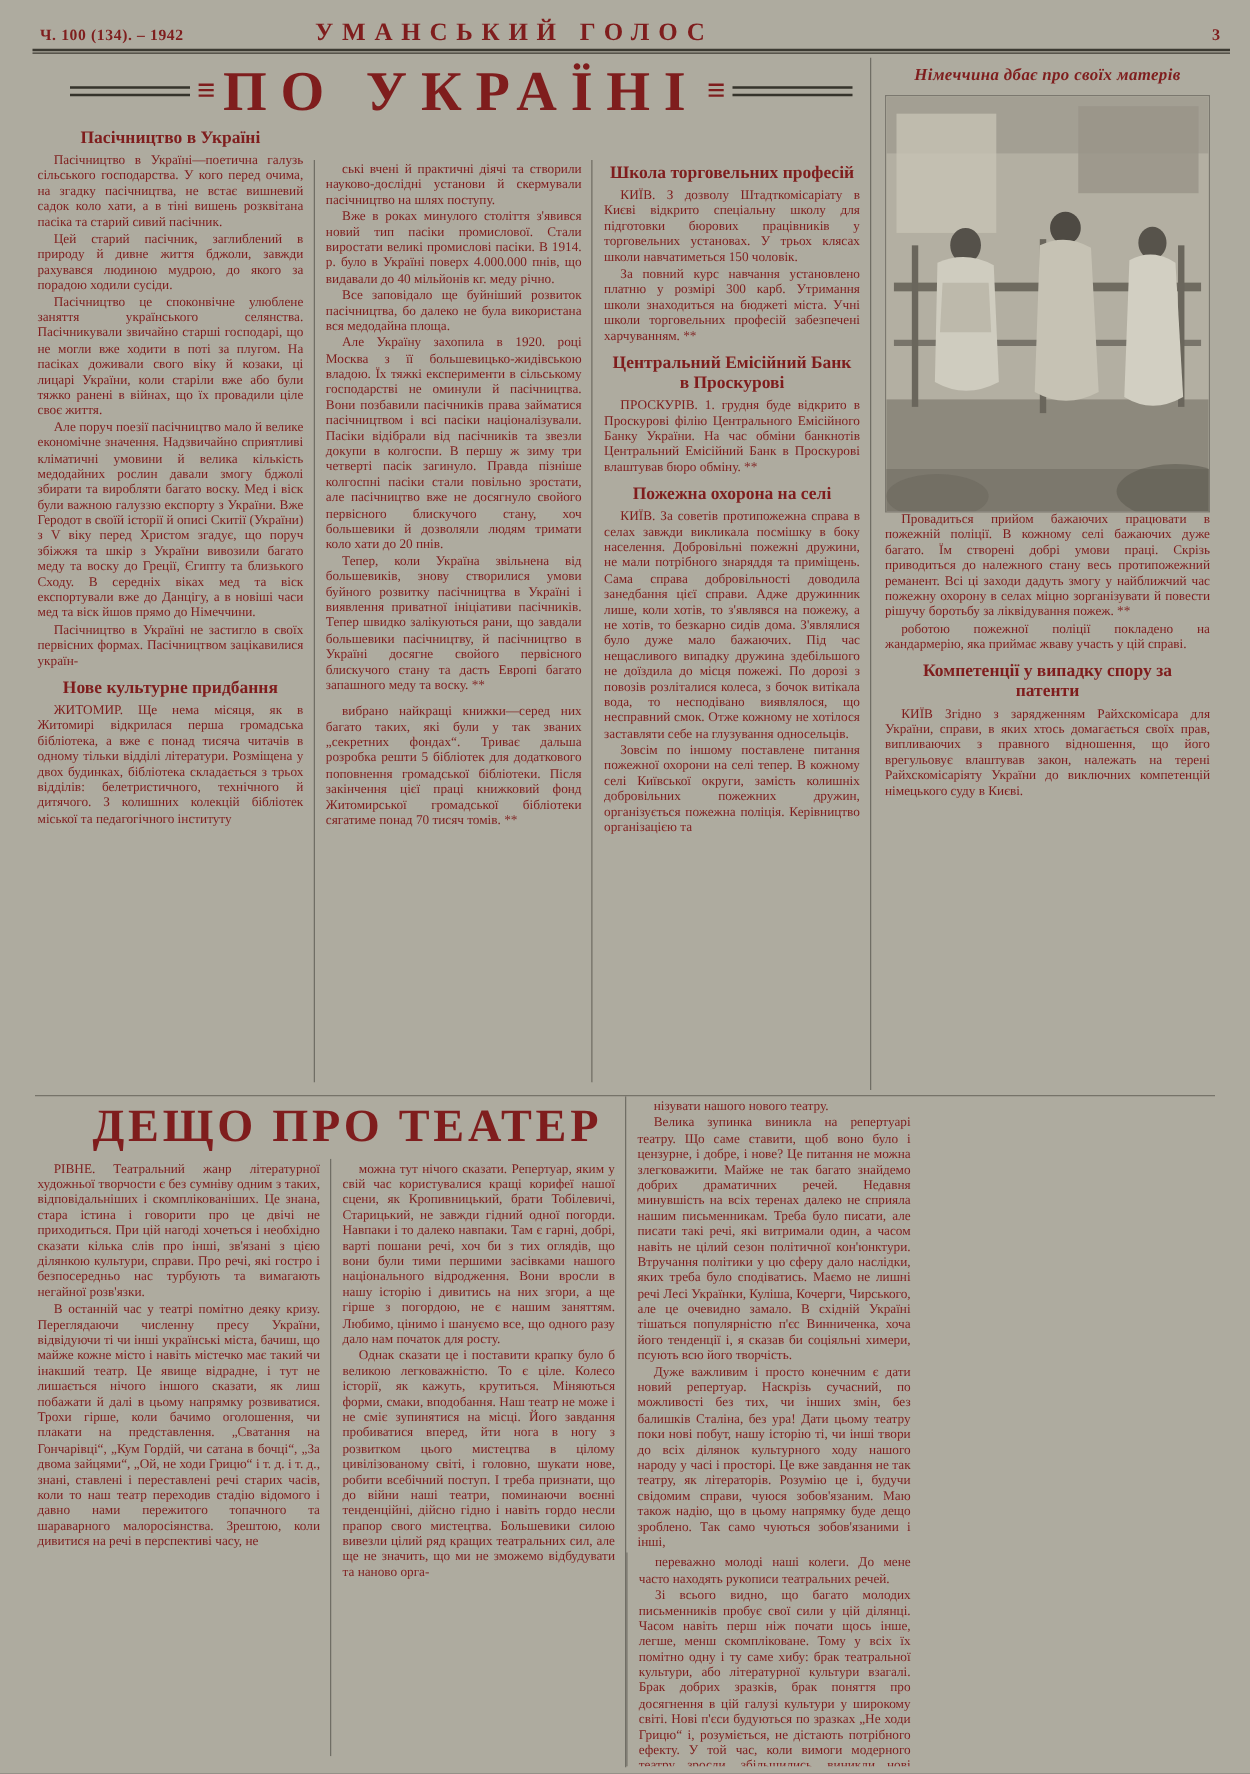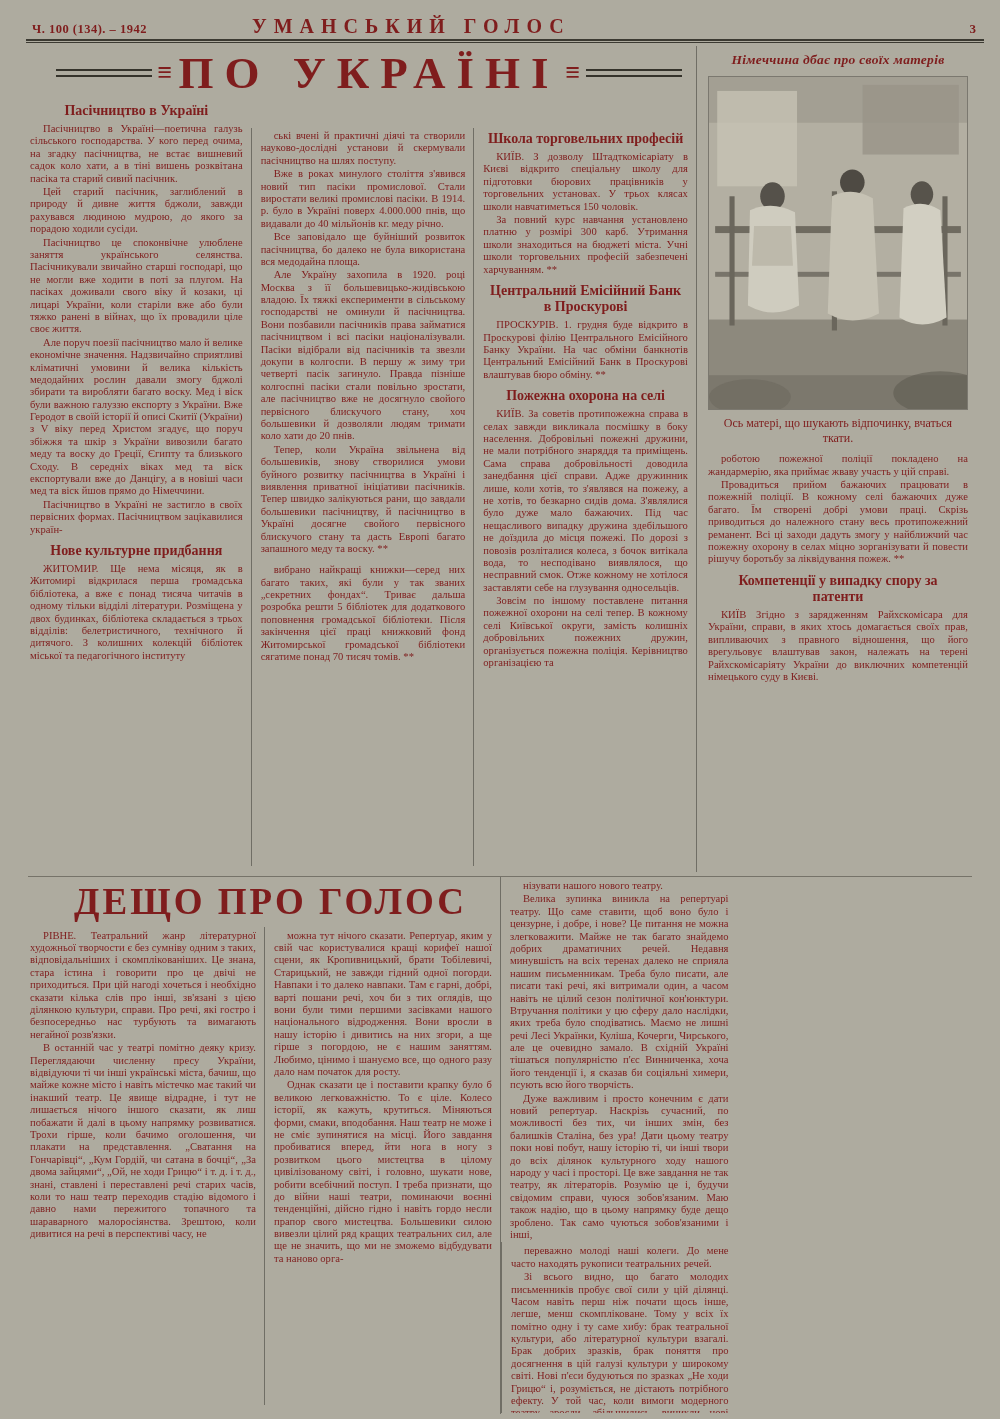--- a/index.html
+++ b/index.html
@@ -156,37 +156,36 @@
           <path d="M120 120 Q140 110 160 122 L166 238 Q140 252 116 238 Z" fill="#c6c2b4"></path>
         </g>
         <g>
           <ellipse cx="208" cy="118" rx="11" ry="13" fill="#57534b"></ellipse>
           <path d="M190 132 Q208 122 226 134 L232 242 Q208 256 186 242 Z" fill="#d2cfc2"></path>
         </g>
         <ellipse cx="226" cy="318" rx="46" ry="22" fill="#5f5b52" opacity="0.6"></ellipse>
         <ellipse cx="40" cy="322" rx="40" ry="18" fill="#6a665c" opacity="0.5"></ellipse>
       </svg>
 
-      <div class="photo-caption">Ось матері, що шукають відпочинку, вчаться ткати.</div>
 
       <div>
+          <p class="para">Провадиться прийом бажаючих працювати в пожежній поліції. В кожному селі бажаючих дуже багато. Їм створені добрі умови праці. Скрізь приводиться до належного стану весь протипожежний реманент. Всі ці заходи дадуть змогу у найближчий час пожежну охорону в селах міцно зорганізувати й повести рішучу боротьбу за ліквідування пожеж. **</p>
           <p class="para">роботою пожежної поліції покладено на жандармерію, яка приймає жваву участь у цій справі.</p>
-          <p class="para">Провадиться прийом бажаючих працювати в пожежній поліції. В кожному селі бажаючих дуже багато. Їм створені добрі умови праці. Скрізь приводиться до належного стану весь протипожежний реманент. Всі ці заходи дадуть змогу у найближчий час пожежну охорону в селах міцно зорганізувати й повести рішучу боротьбу за ліквідування пожеж. **</p>
         </div>
 
       <h2 class="art">Компетенції у випадку спору за патенти</h2>
       <div>
           <p class="para">КИЇВ Згідно з зарядженням Райхскомісара для України, справи, в яких хтось домагається своїх прав, випливаючих з правного відношення, що його врегульовує влаштував закон, належать на терені Райхскомісаріяту України до виключних компетенцій німецького суду в Києві.</p>
         </div>
     </div>
   </section>
 
   <section class="theater">
     <div class="th-left">
-      <h1 class="th-head">ДЕЩО ПРО ГОЛОС</h1>
+      <h1 class="th-head">ДЕЩО ПРО ТЕАТЕР</h1>
       <div class="th-cols">
         <div class="thcol">
             <p class="para">РІВНЕ. Театральний жанр літературної художньої творчости є без сумніву одним з таких, відповідальніших і скомплікованіших. Це знана, стара істина і говорити про це двічі не приходиться. При цій нагоді хочеться і необхідно сказати кілька слів про інші, зв'язані з цією ділянкою культури, справи. Про речі, які гостро і безпосередньо нас турбують та вимагають негайної розв'язки.</p>
             <p class="para">В останній час у театрі помітно деяку кризу. Переглядаючи численну пресу України, відвідуючи ті чи інші українські міста, бачиш, що майже кожне місто і навіть містечко має такий чи інакший театр. Це явище відрадне, і тут не лишається нічого іншого сказати, як лиш побажати й далі в цьому напрямку розвиватися. Трохи гірше, коли бачимо оголошення, чи плакати на представлення. „Сватання на Гончарівці“, „Кум Гордій, чи сатана в бочці“, „За двома зайцями“, „Ой, не ходи Грицю“ і т. д. і т. д., знані, ставлені і переставлені речі старих часів, коли то наш театр переходив стадію відомого і давно нами пережитого топачного та шараварного малоросіянства. Зрештою, коли дивитися на речі в перспективі часу, не</p>
           </div>
         <div class="thcol sep">
             <p class="para">можна тут нічого сказати. Репертуар, яким у свій час користувалися кращі корифеї нашої сцени, як Кропивницький, брати Тобілевичі, Старицький, не завжди гідний одної погорди. Навпаки і то далеко навпаки. Там є гарні, добрі, варті пошани речі, хоч би з тих оглядів, що вони були тими першими засівками нашого національного відродження. Вони вросли в нашу історію і дивитись на них згори, а ще гірше з погордою, не є нашим заняттям. Любимо, цінимо і шануємо все, що одного разу дало нам початок для росту.</p>
             <p class="para">Однак сказати це і поставити крапку було б великою легковажністю. То є ціле. Колесо історії, як кажуть, крутиться. Міняються форми, смаки, вподобання. Наш театр не може і не сміє зупинятися на місці. Його завдання пробиватися вперед, йти нога в ногу з розвитком цього мистецтва в цілому цивілізованому світі, і головно, шукати нове, робити всебічний поступ. І треба признати, що до війни наші театри, поминаючи воєнні тенденційні, дійсно гідно і навіть гордо несли прапор свого мистецтва. Большевики силою вивезли цілий ряд кращих театральних сил, але ще не значить, що ми не зможемо відбудувати та наново орга-</p>
           </div>
       </div>

